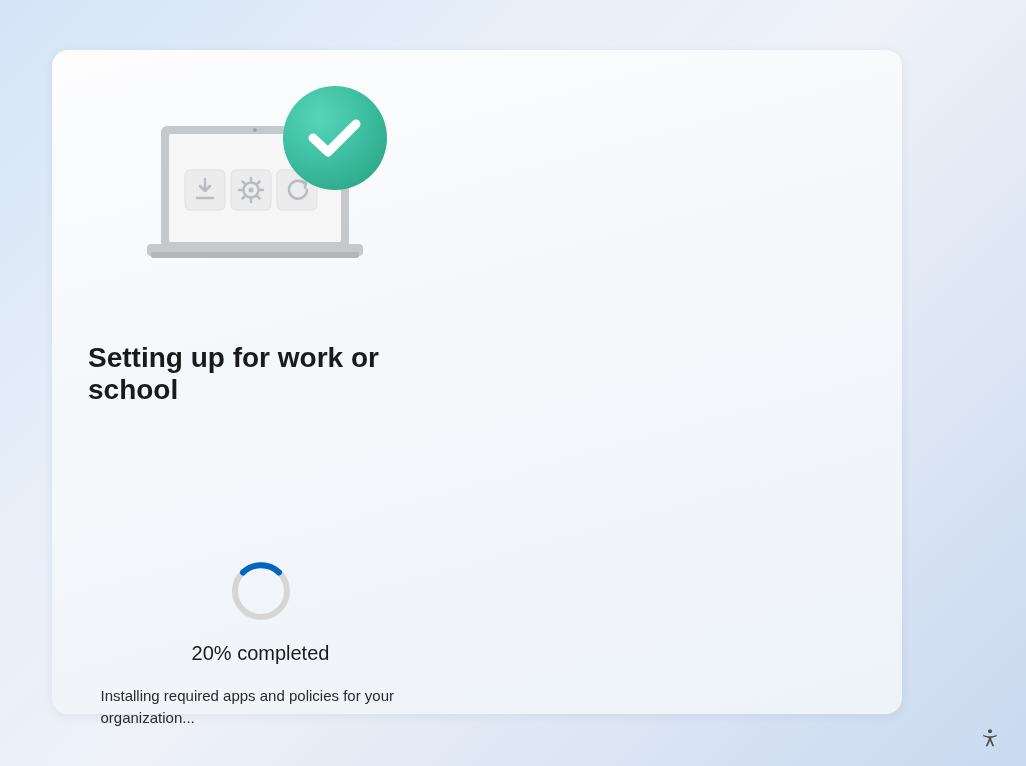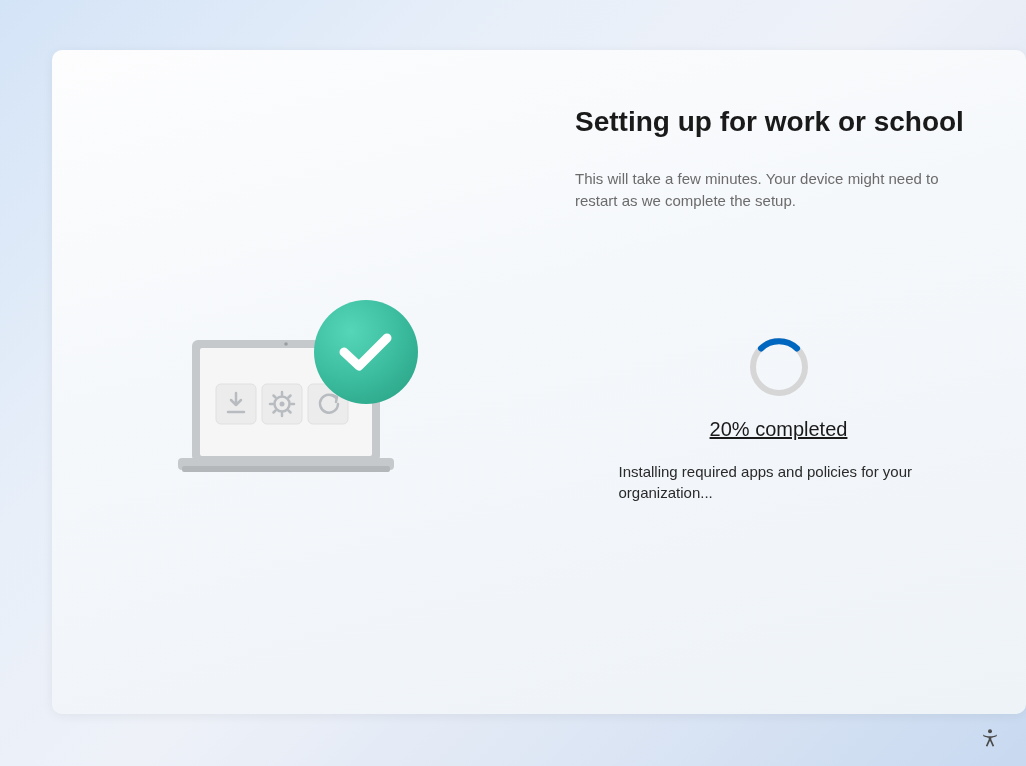--- a/index.html
+++ b/index.html
@@ -12,26 +12,27 @@
       height: 766px;
       font-family: 'Segoe UI', -apple-system, BlinkMacSystemFont, sans-serif;
       background: linear-gradient(135deg, #d4e4f7 0%, #e8eff9 30%, #eef1f8 50%, #e0e8f5 70%, #c8d9f0 100%);
       position: relative;
       overflow: hidden;
     }
     .main-card {
       position: absolute;
       left: 52px;
       top: 50px;
-      width: 974px;
+      width: 850px;
       height: 664px;
       background: linear-gradient(165deg, #fdfdfe 0%, #f5f8fb 40%, #eef3f8 100%);
-      border-radius: 10px;
+      border-radius: 16px;
       box-shadow: 0 2px 12px rgba(0,0,0,0.06);
       display: flex;
+      flex-direction: column;
     }
     .left-pane {
       width: 50%;
       position: relative;
       display: flex;
       align-items: center;
       justify-content: center;
     }
     .right-pane {
       width: 50%;
@@ -70,21 +71,20 @@
       fill: none;
       stroke: #0067c0;
       stroke-width: 6;
       stroke-linecap: round;
     }
     .progress-text {
       font-size: 20px;
       color: #1a1a1a;
       font-weight: 400;
       margin-bottom: 20px;
-      text-decoration: underline;
     }
     .status-text {
       font-size: 15px;
       color: #2a2a2a;
       text-align: left;
       line-height: 1.45;
       max-width: 320px;
     }
     .laptop-illustration {
       position: relative;
@@ -158,21 +158,20 @@
           </defs>
           <circle cx="200" cy="52" r="52" fill="url(#greenGrad)"></circle>
           <path d="M178 52 l15 14 l28 -28" stroke="#ffffff" stroke-width="9" fill="none" stroke-linecap="round" stroke-linejoin="round"></path>
         </g>
       </svg>
     </div>
   </div>
 
   <div class="right-pane">
     <h1 class="page-title">Setting up for work or school</h1>
-    <p class="page-subtitle">This will take a few minutes. Your device might need to restart as we complete the setup.</p>
 
     <div class="progress-section">
       <svg class="spinner" viewBox="0 0 62 62">
         <circle class="spinner-track" cx="31" cy="31" r="26"></circle>
         <path class="spinner-prog" d="M 13 12.5 A 26 26 0 0 1 49 12.5"></path>
       </svg>
       <div class="progress-text">20% completed</div>
       <div class="status-text">Installing required apps and policies for your organization...</div>
     </div>
   </div>

